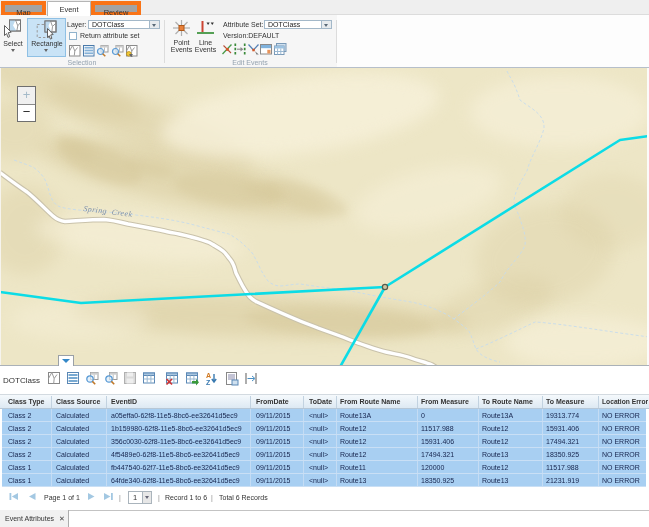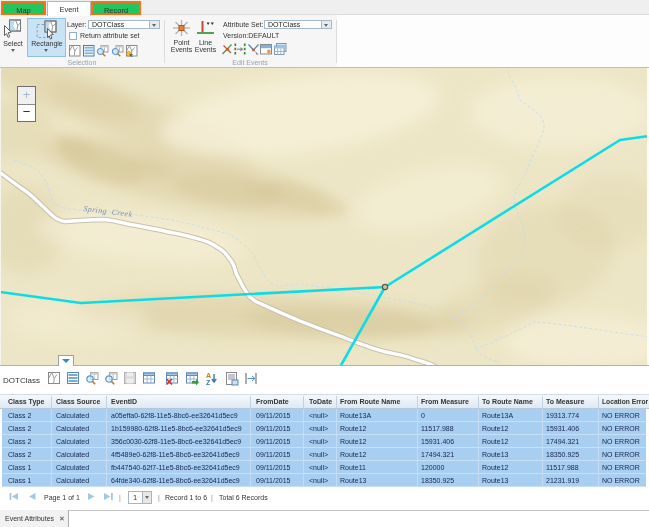--- a/index.html
+++ b/index.html
@@ -1,21 +1,21 @@
 <!DOCTYPE html>
 <html><head>
 <meta charset="utf-8">
 <style>
 html,body{margin:0;padding:0;}
 body{width:649px;height:527px;overflow:hidden;font-family:"Liberation Sans",sans-serif;background:#fff;}
 #app{position:relative;width:649px;height:527px;}
 .abs{position:absolute;}
 
 #tabbar{left:0;top:0;width:649px;height:15px;background:#efefef;border-bottom:1px solid #dcdcdc;box-sizing:border-box;}
-.tab{position:absolute;top:1px;height:15px;font-size:7.5px;color:#333;text-align:center;line-height:15px;background:#22c55e;border:2px solid #f97316;box-sizing:border-box;}
+.tab{position:absolute;top:1px;height:15px;font-size:7.5px;color:#333;text-align:center;line-height:15px;background:#a3a3a3;border:4px solid #f97316;box-sizing:border-box;}
 .tab.active{background:#fff;border:1px solid #b5b5b5;border-bottom:none;height:15px;z-index:3;}
 
 #ribbon{left:0;top:15px;width:649px;height:52px;background:#f6f6f6;border-bottom:1px solid #b6bfca;box-sizing:content-box;}
 #ribbonright{left:337px;top:0;width:312px;height:52px;background:#fdfdfd;}
 .gsep{position:absolute;top:5px;width:1px;height:43px;background:#dcdcdc;}
 .glabel{position:absolute;top:44px;font-size:7px;color:#95a3b0;width:80px;text-align:center;}
 .btnlabel{position:absolute;font-size:7px;color:#333;text-align:center;}
 .caret{position:absolute;width:0;height:0;border-left:2.5px solid transparent;border-right:2.5px solid transparent;border-top:3px solid #666;}
 #rectbtn{left:27px;top:3px;width:39px;height:39px;background:#c9e3f6;border:1px solid #8fc0e4;box-sizing:border-box;}
 .rlbl{position:absolute;font-size:7px;color:#333;}
@@ -60,21 +60,21 @@
 #btab span{position:absolute;left:5px;top:5px;font-size:7px;color:#333;}
 #btab .x{position:absolute;left:59px;top:4.5px;font-size:7px;color:#444;}
 </style>
 </head>
 <body>
 <div id="app">
 
   <div id="tabbar" class="abs">
     <div class="tab" style="left:1px;width:45px;">Map</div>
     <div class="tab active" style="left:47px;width:44px;">Event</div>
-    <div class="tab" style="left:91px;width:50px;">Record</div>
+    <div class="tab" style="left:91px;width:50px;">Review</div>
   </div>
 
   <div id="ribbon" class="abs">
     <div id="ribbonright" class="abs"></div>
 
     <div id="selicon" class="abs" style="left:3px;top:4px;width:22px;height:20px;"><svg width="22" height="21">
           <rect x="6.5" y="1" width="11" height="11" fill="#fff" stroke="#747474"></rect>
           <path d="M6.5,1 L12.5,1 L10,6.5 L13.5,12 L6.5,12 Z" fill="#bcd9ee"></path>
           <path d="M12.5,1 L14.8,6.8 L17.5,3.5 M14.8,6.8 L13.8,12" fill="none" stroke="#9a9a9a"></path>
           <rect x="6.5" y="1" width="11" height="11" fill="none" stroke="#747474"></rect>

